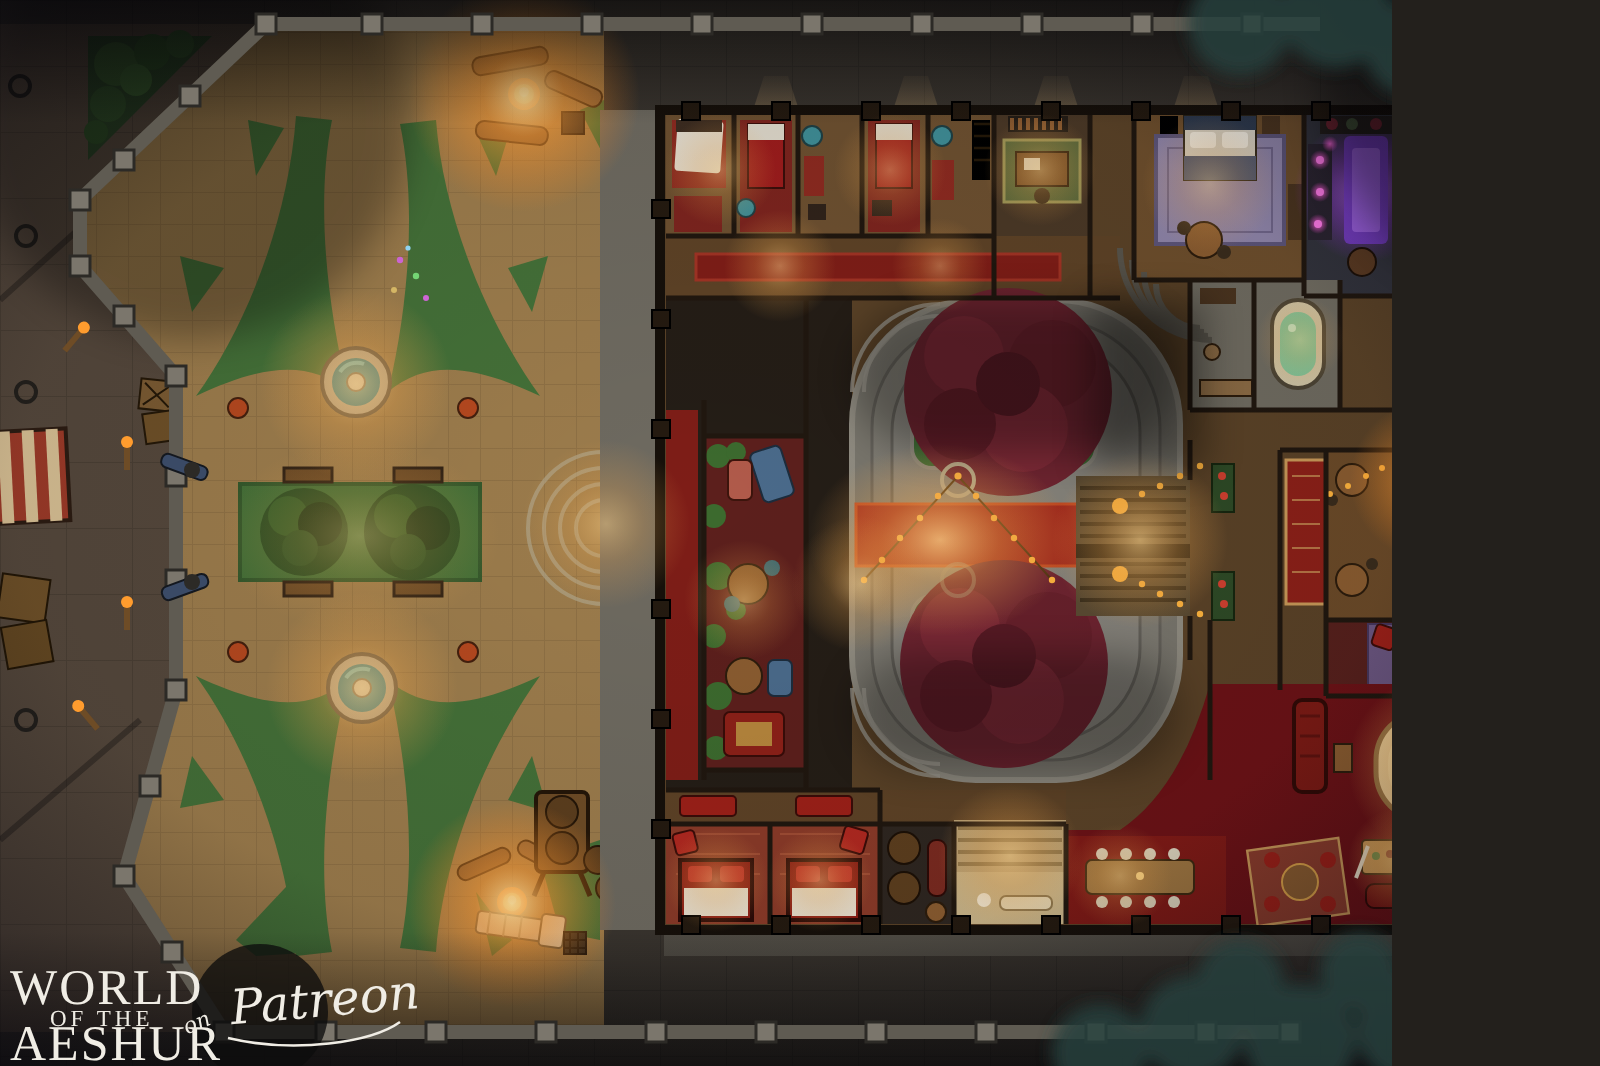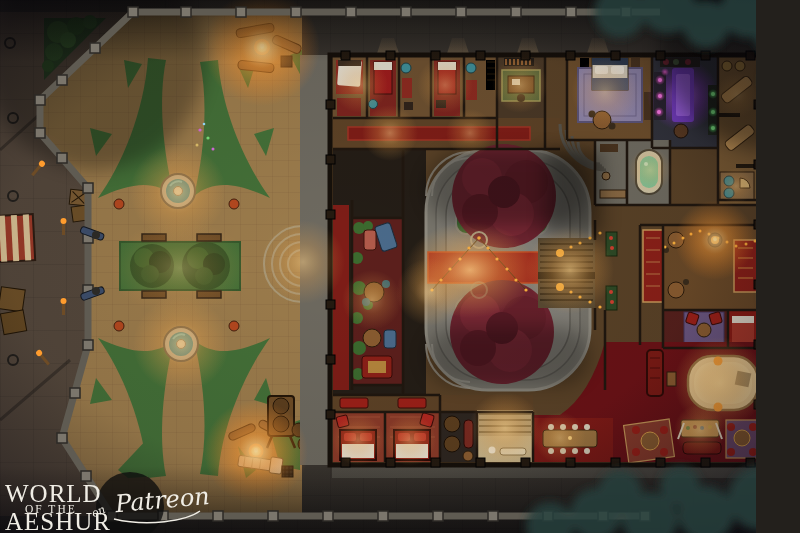--- a/index.html
+++ b/index.html
@@ -1,16 +1,16 @@
 <!DOCTYPE html>
 <html><head>
 <meta charset="utf-8">
 <style>
   html,body{margin:0;padding:0;background:#23201c;}
-  #stage{width:756px;height:533px;position:relative;overflow:hidden;font-family:"Liberation Serif",serif;}
+  #stage{width:696px;height:533px;position:relative;overflow:hidden;font-family:"Liberation Serif",serif;}
   svg{display:block;}
   text{user-select:none;}
   .logo-caps{fill:#f0ede5;font-family:"Liberation Serif",serif;}
   .logo-script{fill:#f0ede5;font-family:"DejaVu Serif",serif;font-style:italic;}
 </style>
 </head>
 <body>
 
 <div id="stage">
 <svg width="800" height="533" viewBox="0 0 800 533" xmlns="http://www.w3.org/2000/svg">

